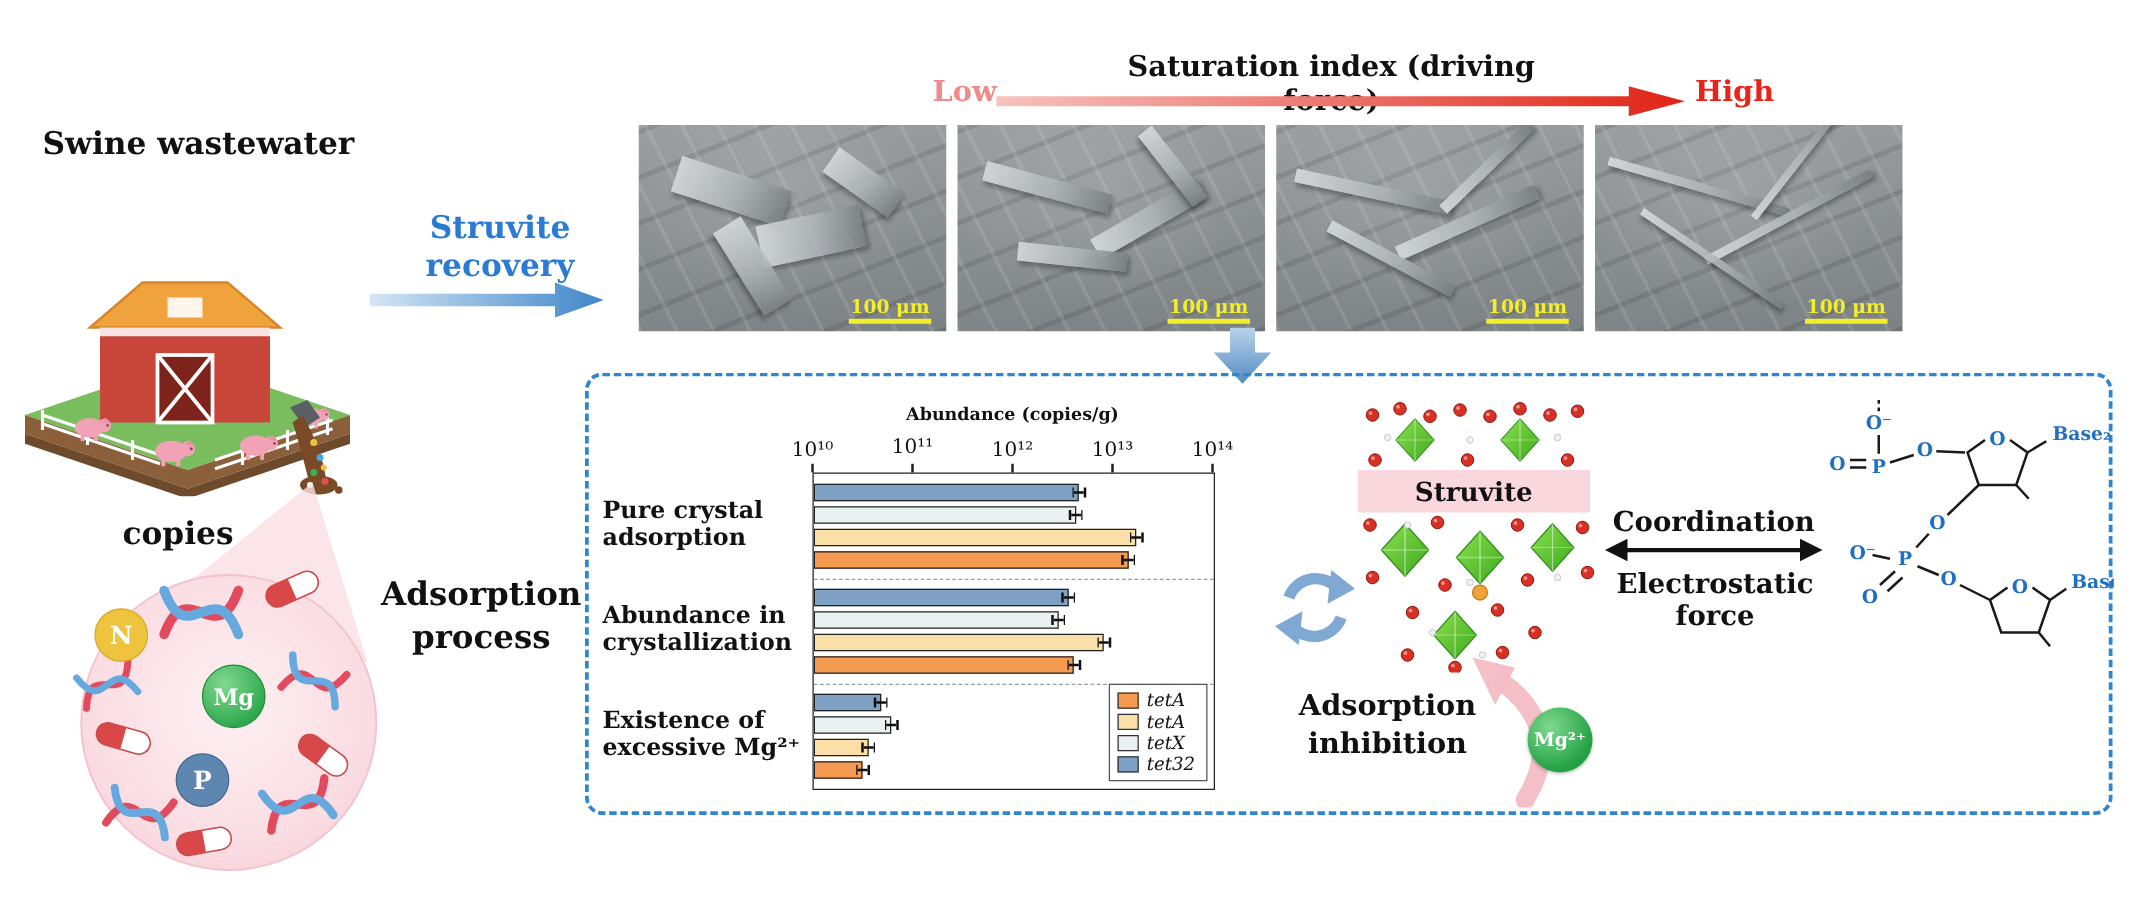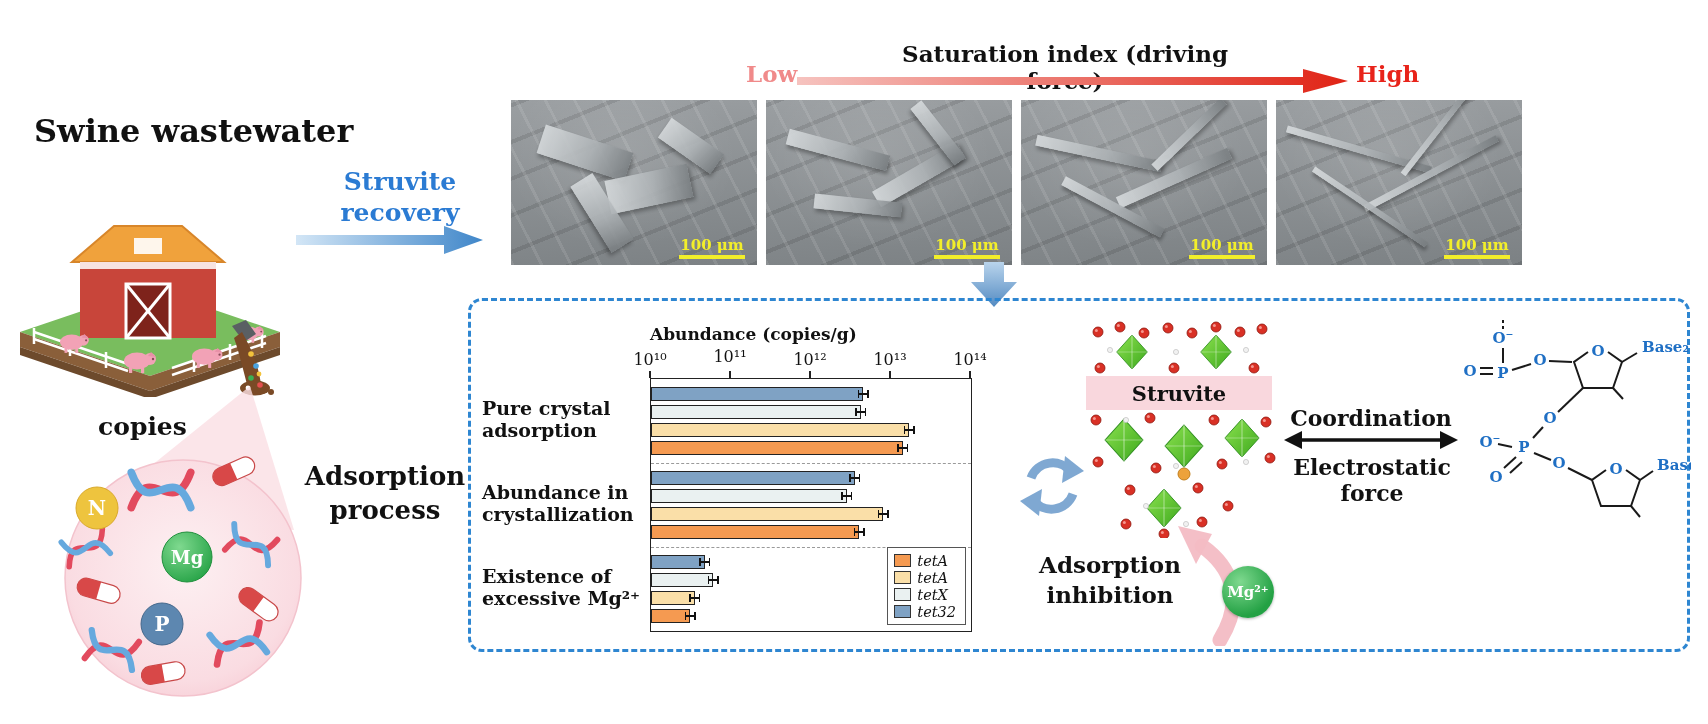--- a/index.html
+++ b/index.html
@@ -34,22 +34,22 @@
   .sem4 .cr3{left:26px;top:104px;width:136px;height:6px;transform:rotate(34deg)}
   .sem4 .cr4{left:104px;top:24px;width:120px;height:6px;transform:rotate(-52deg)}
   .scalebar{position:absolute;right:12px;bottom:6px;color:#f2ee2a;font-weight:bold;
     font-size:15px;text-align:center;line-height:1.1;}
   .scaleline{width:66px;height:4px;background:#f2ee2a;margin-top:2px;}
   
   .dashed-box{position:absolute;left:468px;top:298px;width:1222px;height:354px;
     border:3px dashed #2e86d1;border-radius:14px;box-sizing:border-box;}
   
   #chart{position:absolute;left:480px;top:322px;width:515px;height:322px;}
-  #chart .axis-title{position:absolute;left:170px;top:2px;width:320px;
-    font-weight:bold;font-size:17px;}
+  #chart .axis-title{position:absolute;left:170px;top:2px;width:320px;text-align:center;
+    font-weight:bold;font-size:14px;}
   #plot-area{position:absolute;left:170px;top:56px;width:320px;height:252px;
     border:1.5px solid #222;background:#fff;}
   .x-tick-label{position:absolute;width:64px;text-align:center;font-size:16px;}
   .x-tick-mark{position:absolute;width:1.5px;height:7px;background:#222;}
   .category-label{position:absolute;left:2px;width:164px;transform:translateY(-50%);
     font-weight:bold;font-size:19px;line-height:1.15;white-space:pre-line;}
   .group-separator{position:absolute;left:0;width:100%;border-top:1.5px dashed #9a9a9a;}
   .bar{position:absolute;box-sizing:border-box;}
   .error-line,.error-cap{position:absolute;background:#111;}
   .chart-legend{position:absolute;right:5px;bottom:6px;background:#fff;border:1px solid #555;
@@ -170,21 +170,21 @@
         <i class="cr cr2"></i>
         <i class="cr cr3"></i>
         <i class="cr cr4"></i>
       <div class="scalebar">
         <span>100 μm</span>
         <div class="scaleline"></div>
       </div>
     </div>
   </div>
 
-  <div class="lbl" style="left:34px;top:112px;font-size:32px;">Swine wastewater</div>
+  <div class="lbl" style="left:34px;top:100px;font-size:25px;">Swine wastewater</div>
 
   <svg class="abs" style="left:8px;top:142px" width="285" height="255" viewBox="0 0 285 255">
     <g>
       <polygon points="142,146 272,190 142,234 12,190" fill="#79bd5e"></polygon>
       <path d="M12,190 L12,205 L142,249 L272,205 L272,190 L142,234 Z" fill="#8a5f3a"></path>
       <path d="M12,205 L12,213 L142,257 L272,213 L272,205 L142,249 Z" fill="#6d4a2c"></path>
     </g>
     <g>
       <polygon points="64,120 106,84 174,84 216,120" fill="#f0a23c" stroke="#d8862a" stroke-width="2"></polygon>
       <rect x="72" y="120" width="136" height="76" fill="#c8453a"></rect>

